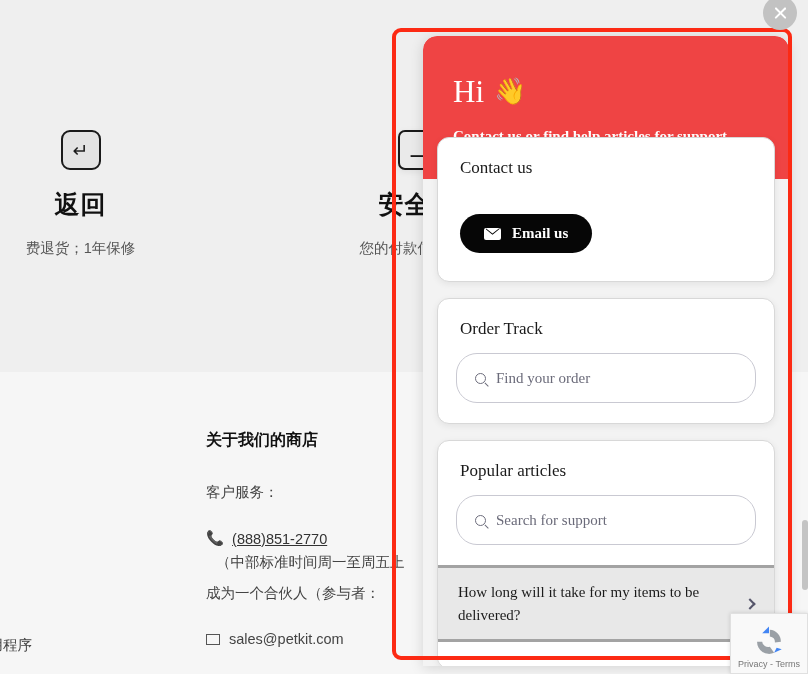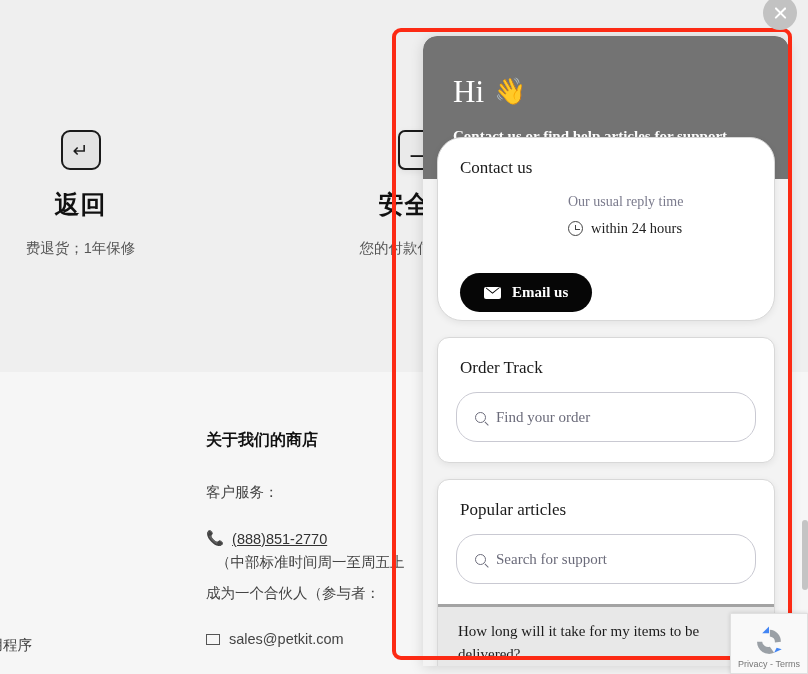--- a/index.html
+++ b/index.html
@@ -140,21 +140,21 @@
     width: 366px;
     height: 630px;
     background: #f3f3f3;
     border-radius: 14px 14px 0 0;
     overflow: hidden;
     z-index: 30;
     box-shadow: 0 2px 14px rgba(0,0,0,0.14);
   }
 
   .widget-header {
-    background: #737373;
+    background: #ef4444;
     color: #fff;
     padding: 38px 30px 34px 30px;
     border-radius: 14px 14px 0 0;
   }
   .hi-row {
     font-family: "Liberation Serif", serif;
     font-size: 31px;
     font-weight: normal;
     display: flex;
     align-items: center;
@@ -184,21 +184,21 @@
     overflow: hidden;
   }
   .card-title {
     font-family: "Liberation Serif", serif;
     font-size: 17px;
     color: #1a1a1a;
     padding: 20px 22px 0 22px;
   }
 
   
-  #card-contact { padding-bottom: 8px; border-radius: 25px; }
+  #card-contact { padding-bottom: 28px; }
   .reply-block {
     text-align: left;
     padding: 16px 22px 0 130px;
   }
   .reply-label {
     font-family: "Liberation Serif", serif;
     font-size: 14px;
     color: #7a7a8c;
     margin-bottom: 10px;
   }
@@ -445,27 +445,20 @@
         <span>Hi</span>
         <span class="hi-emoji">👋</span>
       </div>
       <div class="header-sub">Contact us or find help articles for support</div>
     </div>
 
     <div class="widget-body">
 
       <div class="card" id="card-contact">
         <div class="card-title">Contact us</div>
-        <div class="reply-block">
-          <div class="reply-label">Our usual reply time</div>
-          <div class="reply-value">
-            <span class="clock-icon"></span>
-            <span>within 24 hours</span>
-          </div>
-        </div>
         <button class="email-btn">
           <span class="env-icon"></span>
           <span>Email us</span>
         </button>
       </div>
 
       <div class="card" id="card-order">
         <div class="card-title">Order Track</div>
         <div class="search-wrap">
           <div class="search-box">

